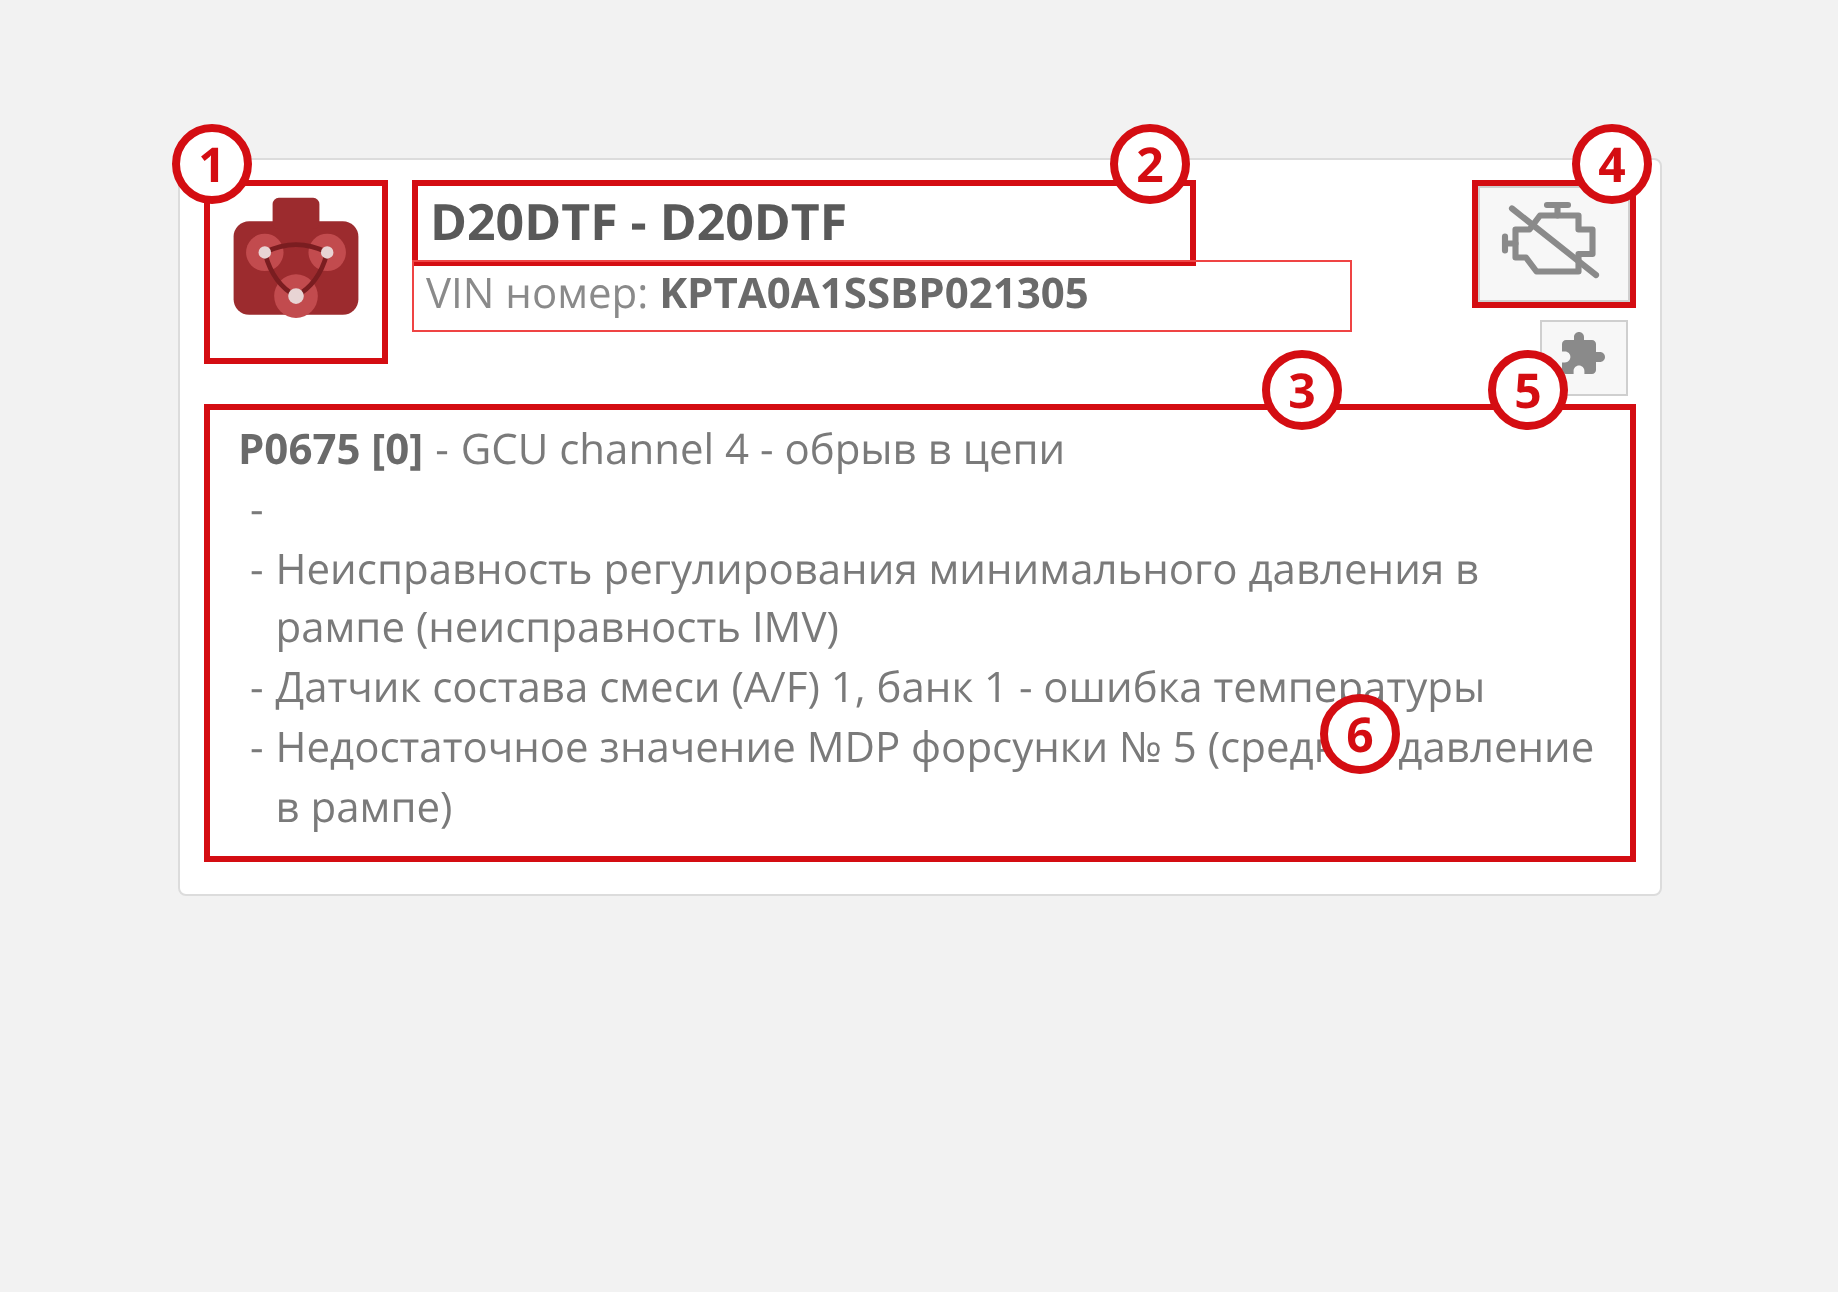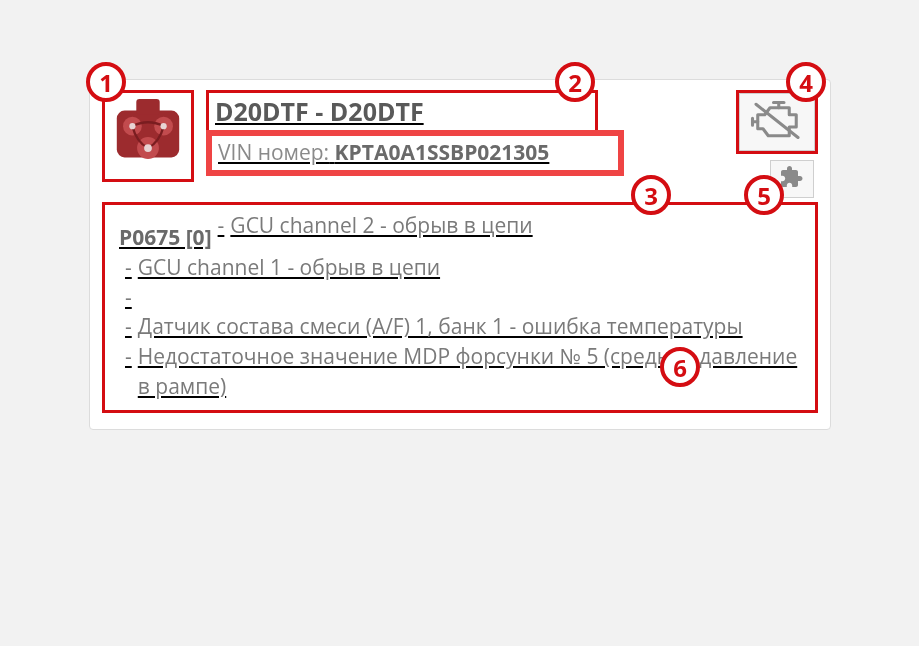--- a/index.html
+++ b/index.html
@@ -12,21 +12,20 @@
 }
 .card {
   position: absolute;
   left: 89px;
   top: 79px;
   width: 742px;
   background: #ffffff;
   border: 1px solid #dcdcdc;
   border-radius: 4px;
   padding: 10px 12px 16px 12px;
-  text-decoration: underline;
 }
 .header {
   display: flex;
   align-items: flex-start;
   gap: 12px;
   position: relative;
 }
 .engine-icon-box {
   width: 92px;
   height: 92px;
@@ -42,23 +41,23 @@
   border: 3px solid #d40d12;
   padding: 1px 6px 2px 6px;
   width: 392px;
 }
 .title-box .title {
   font-size: 25px;
   font-weight: 700;
   color: #595959;
 }
 .details-box {
-  border: 6px solid #ef4444;
+  border: 1px solid #ef4444;
   padding: 2px 6px 4px 6px;
-  width: 418px;
+  width: 470px;
   margin-top: -3px;
 }
 .detail-line {
   font-size: 21px;
   color: #8a8a8a;
   line-height: 1.35;
 }
 .detail-line .value { font-weight: 700; color: #6a6a6a; }
 .right-buttons {
   position: absolute;
@@ -102,21 +101,20 @@
 .dtc-row {
   display: flex;
   font-size: 21px;
   color: #7a7a7a;
   line-height: 1.42;
 }
 .dtc-code {
   font-weight: 700;
   color: #6a6a6a;
   flex-shrink: 0;
-  margin-top: 12px;
 }
 .dtc-sep { padding: 0 6px; flex-shrink: 0; }
 .dtc-desc { flex: 1; }
 .marker {
   position: absolute;
   width: 40px;
   height: 40px;
   border-radius: 50%;
   background: #ffffff;
   border: 4px solid #d40d12;
@@ -191,28 +189,28 @@
           </svg>
         </span>
       </div>
     </div>
   </div>
 
   <div class="dtc-panel" id="dtc-panel">
       <div class="dtc-row">
         <span class="dtc-code">P0675 [0]</span>
         <span class="dtc-sep"> - </span>
-        <span class="dtc-desc">GCU channel 2 - обрыв в цепи</span>
-      </div>
-      <div class="dtc-row">
-        <span class="dtc-sep"> - </span>
-        <span class="dtc-desc">GCU channel 1 - обрыв в цепи</span>
-      </div>
-      <div class="dtc-row">
-        <span class="dtc-sep"> - </span>
+        <span class="dtc-desc">GCU channel 4 - обрыв в цепи</span>
+      </div>
+      <div class="dtc-row">
+        <span class="dtc-sep"> - </span>
+      </div>
+      <div class="dtc-row">
+        <span class="dtc-sep"> - </span>
+        <span class="dtc-desc">Неисправность регулирования минимального давления в рампе (неисправность IMV)</span>
       </div>
       <div class="dtc-row">
         <span class="dtc-sep"> - </span>
         <span class="dtc-desc">Датчик состава смеси (A/F) 1, банк 1 - ошибка температуры</span>
       </div>
       <div class="dtc-row">
         <span class="dtc-sep"> - </span>
         <span class="dtc-desc">Недостаточное значение MDP форсунки № 5 (среднее давление в рампе)</span>
       </div>
     </div>

